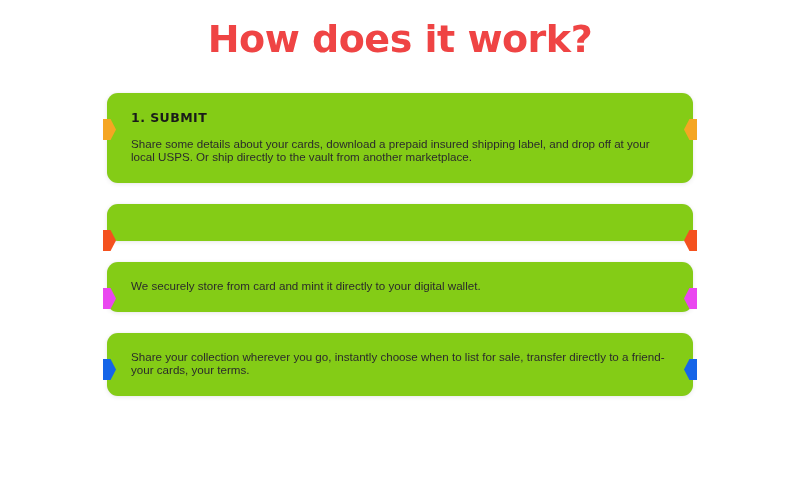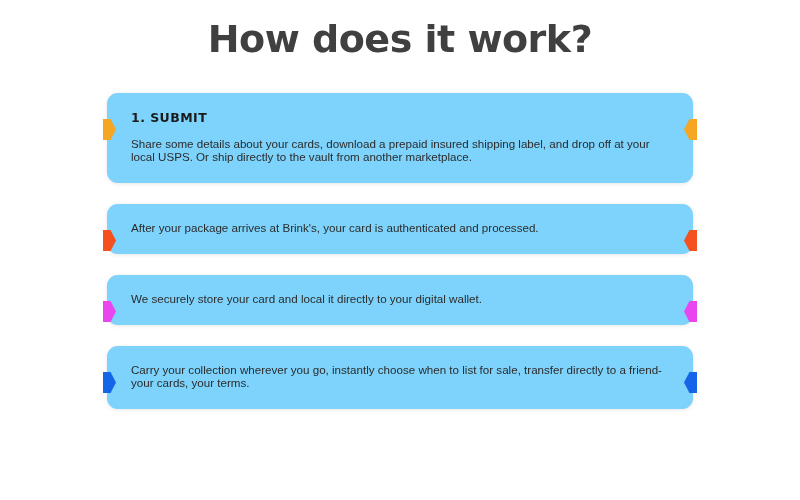--- a/index.html
+++ b/index.html
@@ -23,37 +23,37 @@
   }
 
   .page-title {
     margin: 0;
     padding-top: 14px;
     text-align: center;
     font-size: 38px;
     line-height: 50px;
     font-weight: 700;
     letter-spacing: -0.5px;
-    color: #404040;
+    color: #ef4444;
     font-family: "DejaVu Sans", "Liberation Sans", sans-serif;
   }
 
   .steps {
     margin: 0;
     padding: 0;
     list-style: none;
     position: absolute;
     left: 107px;
     right: 107px;
     top: 93px;
   }
 
   .step-card {
     position: relative;
-    background: #7dd3fc;
+    background: #84cc16;
     border-radius: 11px;
     box-shadow: 0 1px 5px rgba(0, 0, 0, 0.09), 0 0 1px rgba(0, 0, 0, 0.10);
     margin-bottom: 21px;
     padding: 17px 24px 20px 24px;
     box-sizing: border-box;
   }
   .step-card:last-child {
     margin-bottom: 0;
   }
 
@@ -106,29 +106,28 @@
     <li class="step-card">
       <span class="marker marker-left" style="background: rgb(245, 166, 35);"></span>
       <span class="marker marker-right" style="background: rgb(245, 166, 35);"></span>
       <h2 class="step-heading">1. SUBMIT</h2>
       <p class="step-body">Share some details about your cards, download a prepaid insured shipping label, and drop off at your local USPS. Or ship directly to the vault from another marketplace.</p>
     </li>
 
     <li class="step-card">
       <span class="marker marker-left" style="background: rgb(244, 81, 30);"></span>
       <span class="marker marker-right" style="background: rgb(244, 81, 30);"></span>
-      <p class="step-body">After your package arrives at Brink's, your card is authenticated and processed.</p>
     </li>
 
     <li class="step-card">
       <span class="marker marker-left" style="background: rgb(234, 70, 240);"></span>
       <span class="marker marker-right" style="background: rgb(234, 70, 240);"></span>
-      <p class="step-body">We securely store your card and local it directly to your digital wallet.</p>
+      <p class="step-body">We securely store from card and mint it directly to your digital wallet.</p>
     </li>
 
     <li class="step-card">
       <span class="marker marker-left" style="background: rgb(21, 101, 232);"></span>
       <span class="marker marker-right" style="background: rgb(21, 101, 232);"></span>
-      <p class="step-body">Carry your collection wherever you go, instantly choose when to list for sale, transfer directly to a friend- your cards, your terms.</p>
+      <p class="step-body">Share your collection wherever you go, instantly choose when to list for sale, transfer directly to a friend- your cards, your terms.</p>
     </li>
 
   </ul>
 </div>
 
 </body></html>

